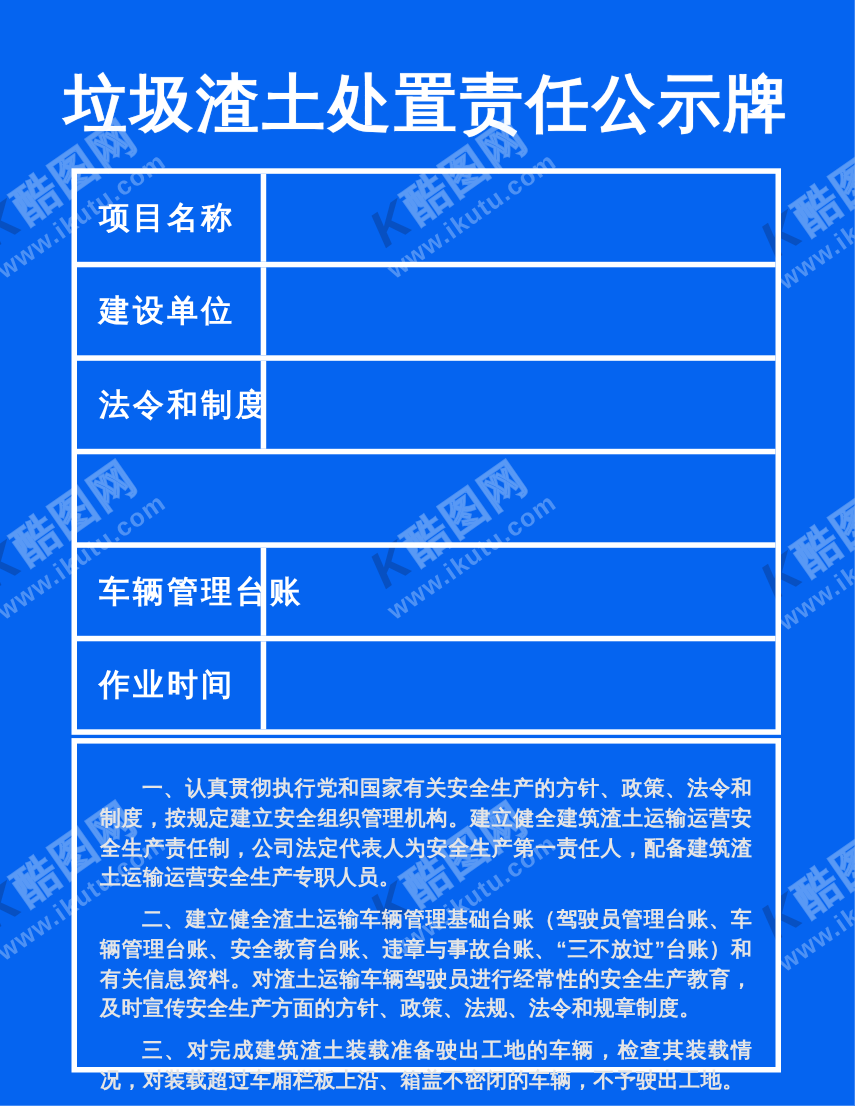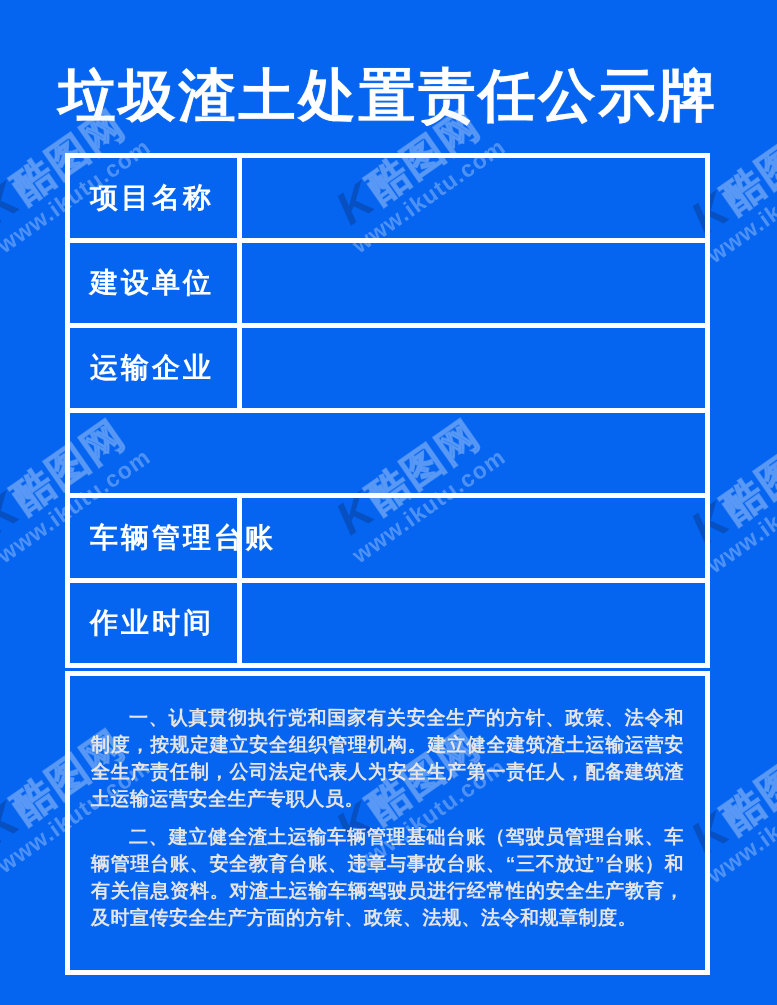--- a/index.html
+++ b/index.html
@@ -181,34 +181,35 @@
   <div class="info-table">
     <div class="info-row">
       <div class="label-cell">项目名称</div>
       <div class="value-cell"></div>
     </div>
     <div class="info-row">
       <div class="label-cell">建设单位</div>
       <div class="value-cell"></div>
     </div>
     <div class="info-row">
-      <div class="label-cell">运输企业</div>
+      <div class="label-cell">法令和制度</div>
       <div class="value-cell"></div>
     </div>
     <div class="info-row">
       <div class="value-cell"></div>
     </div>
     <div class="info-row">
       <div class="label-cell">车辆管理台账</div>
       <div class="value-cell"></div>
     </div>
     <div class="info-row">
       <div class="label-cell">作业时间</div>
       <div class="value-cell"></div>
     </div>
   </div>
 
   <div class="notice-box">
     <p>一、认真贯彻执行党和国家有关安全生产的方针、政策、法令和制度，按规定建立安全组织管理机构。建立健全建筑渣土运输运营安全生产责任制，公司法定代表人为安全生产第一责任人，配备建筑渣土运输运营安全生产专职人员。</p>
     <p>二、建立健全渣土运输车辆管理基础台账（驾驶员管理台账、车辆管理台账、安全教育台账、违章与事故台账、“三不放过”台账）和有关信息资料。对渣土运输车辆驾驶员进行经常性的安全生产教育，及时宣传安全生产方面的方针、政策、法规、法令和规章制度。</p>
+    <p>三、对完成建筑渣土装载准备驶出工地的车辆，检查其装载情况，对装载超过车厢栏板上沿、箱盖不密闭的车辆，不予驶出工地。</p>
   </div>
 
 </div>
 
 </body></html>

